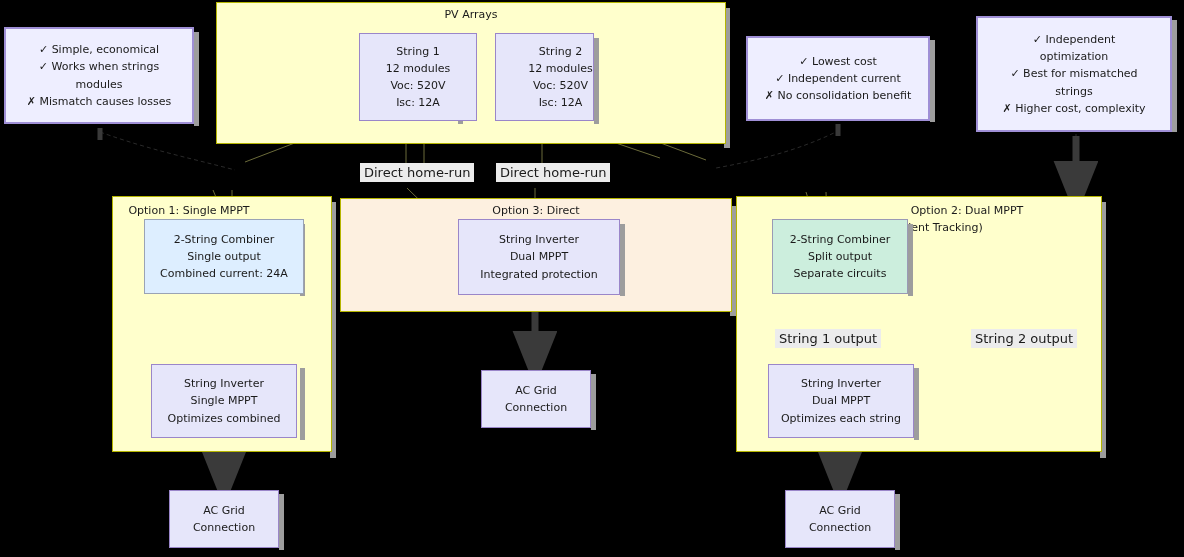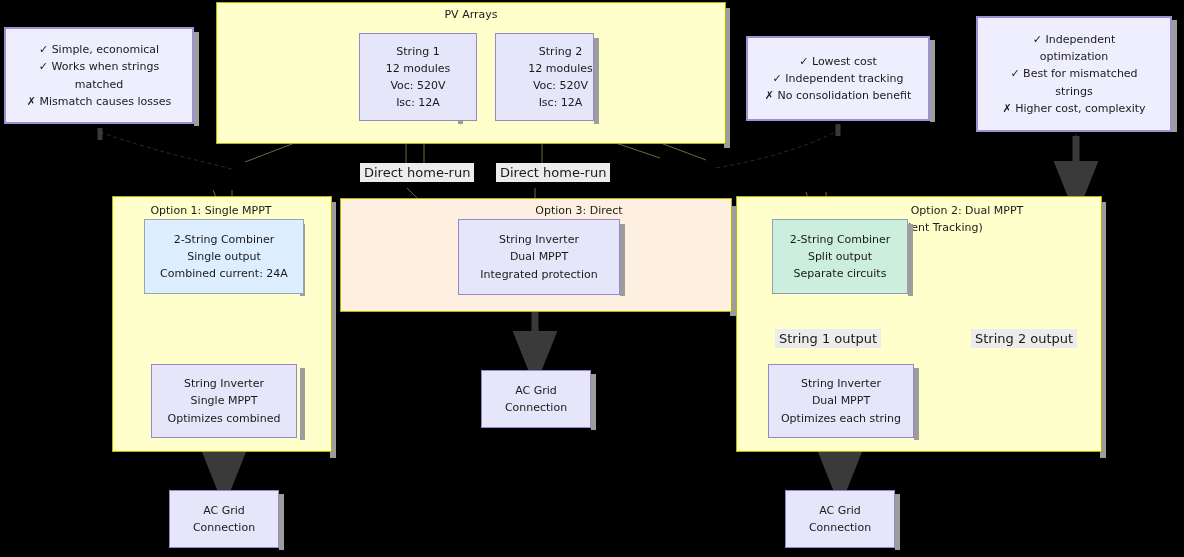--- a/index.html
+++ b/index.html
@@ -113,26 +113,26 @@
   </svg>
 
   <div class="shadow" style="left:724px;top:8px;width:6px;height:140px;"></div>
   <div class="container-box" style="left:216px;top:2px;width:510px;height:142px;background:#ffffcc;">
   </div>
   <div class="container-title" style="left:216px;top:8px;width:510px;">PV Arrays</div>
 
   <div class="shadow" style="left:330px;top:202px;width:6px;height:256px;"></div>
   <div class="container-box" style="left:112px;top:196px;width:220px;height:256px;background:#ffffcc;">
   </div>
-  <div class="container-title" style="left:119px;top:204px;width:184px;">Option 1: Single MPPT</div>
+  <div class="container-title" style="left:97px;top:204px;width:184px;">Option 1: Single MPPT</div>
 
   <div class="shadow" style="left:730px;top:206px;width:6px;height:110px;"></div>
   <div class="container-box" style="left:340px;top:198px;width:392px;height:114px;background:#fdf0e0;">
   </div>
-  <div class="container-title" style="left:340px;top:204px;width:392px;padding-left:43px;">Option 3: Direct</div>
+  <div class="container-title" style="left:340px;top:204px;width:392px;">Option 3: Direct</div>
 
   <div class="shadow" style="left:1100px;top:202px;width:6px;height:256px;"></div>
   <div class="container-box" style="left:736px;top:196px;width:366px;height:256px;background:#ffffcc;">
   </div>
   <div class="container-title" style="left:736px;top:204px;width:366px;margin-left:48px;">Option 2: Dual MPPT</div>
   <div class="container-sub" style="left:736px;top:221px;width:366px;">(Independent Tracking)</div>
 
   <div class="shadow" style="left:458px;top:38px;width:5px;height:86px;"></div>
   <div class="node n-lavender" style="left:359px;top:33px;width:118px;height:88px;">
     <span class="ln">String 1</span>
@@ -199,28 +199,28 @@
   <div class="shadow" style="left:895px;top:494px;width:5px;height:56px;"></div>
   <div class="node n-lavender" style="left:785px;top:490px;width:110px;height:58px;">
     <span class="ln">AC Grid</span>
     <span class="ln">Connection</span>
   </div>
 
   <div class="shadow" style="left:194px;top:32px;width:5px;height:94px;"></div>
   <div class="node n-note" style="left:4px;top:27px;width:190px;height:97px;">
     <span class="ln">✓ Simple, economical</span>
     <span class="ln">✓ Works when strings</span>
-    <span class="ln">matched</span>
+    <span class="ln">modules</span>
     <span class="ln">✗ Mismatch causes losses</span>
   </div>
 
   <div class="shadow" style="left:930px;top:40px;width:5px;height:82px;"></div>
   <div class="node n-note" style="left:746px;top:36px;width:184px;height:85px;">
     <span class="ln">✓ Lowest cost</span>
-    <span class="ln">✓ Independent tracking</span>
+    <span class="ln">✓ Independent current</span>
     <span class="ln">✗ No consolidation benefit</span>
   </div>
 
   <div class="shadow" style="left:1172px;top:20px;width:5px;height:112px;"></div>
   <div class="node n-note" style="left:976px;top:16px;width:196px;height:116px;">
     <span class="ln">✓ Independent</span>
     <span class="ln">optimization</span>
     <span class="ln">✓ Best for mismatched</span>
     <span class="ln">strings</span>
     <span class="ln">✗ Higher cost, complexity</span>

